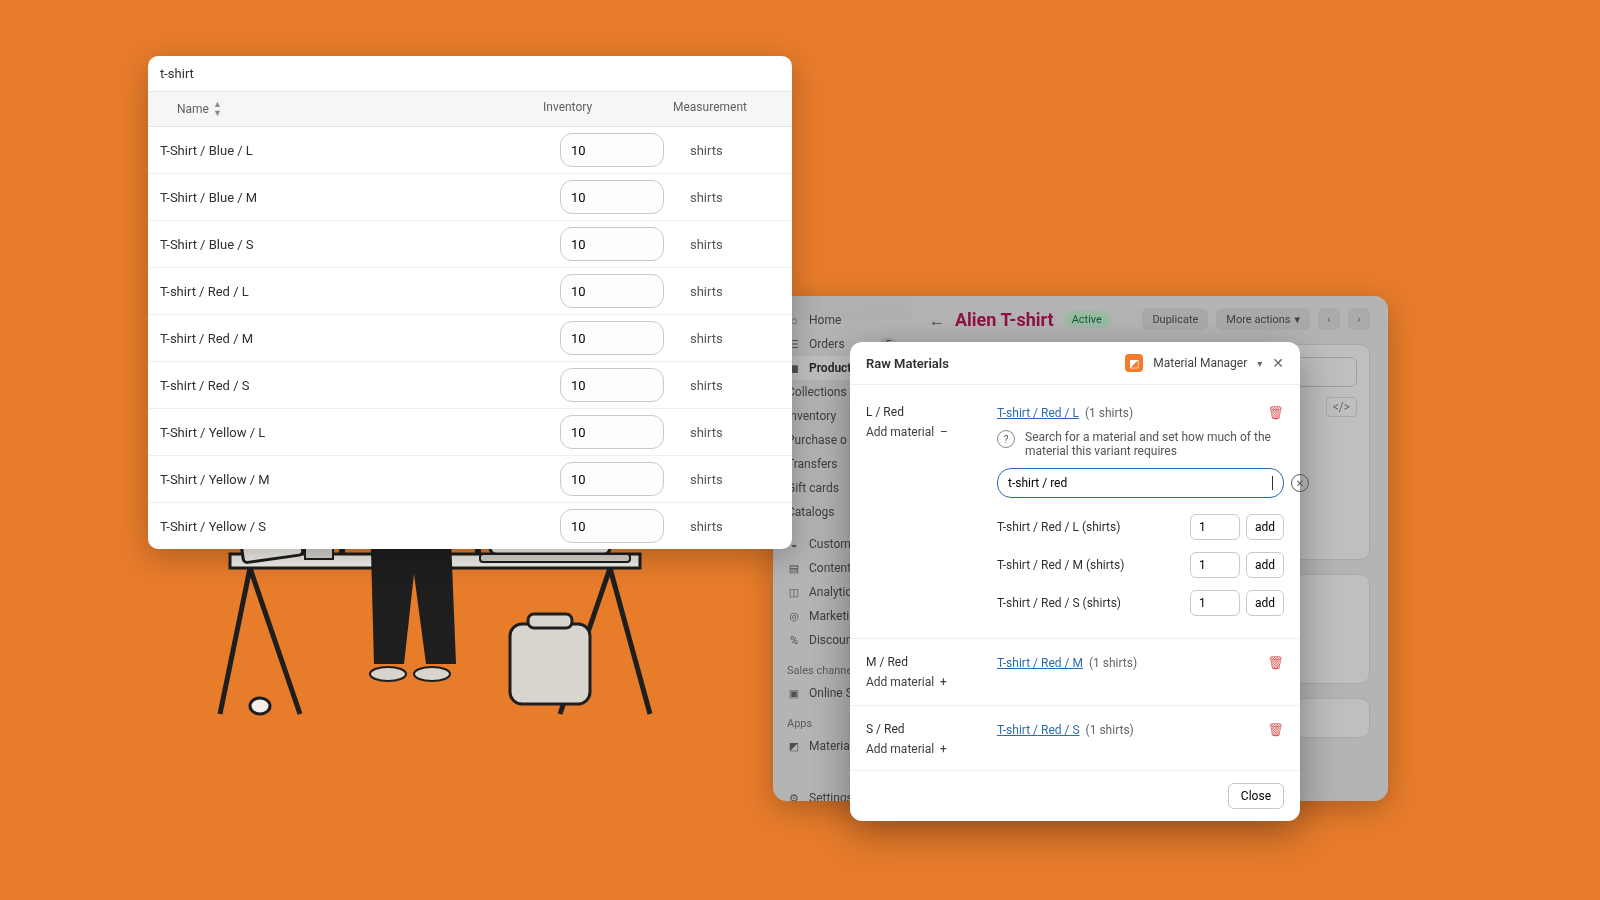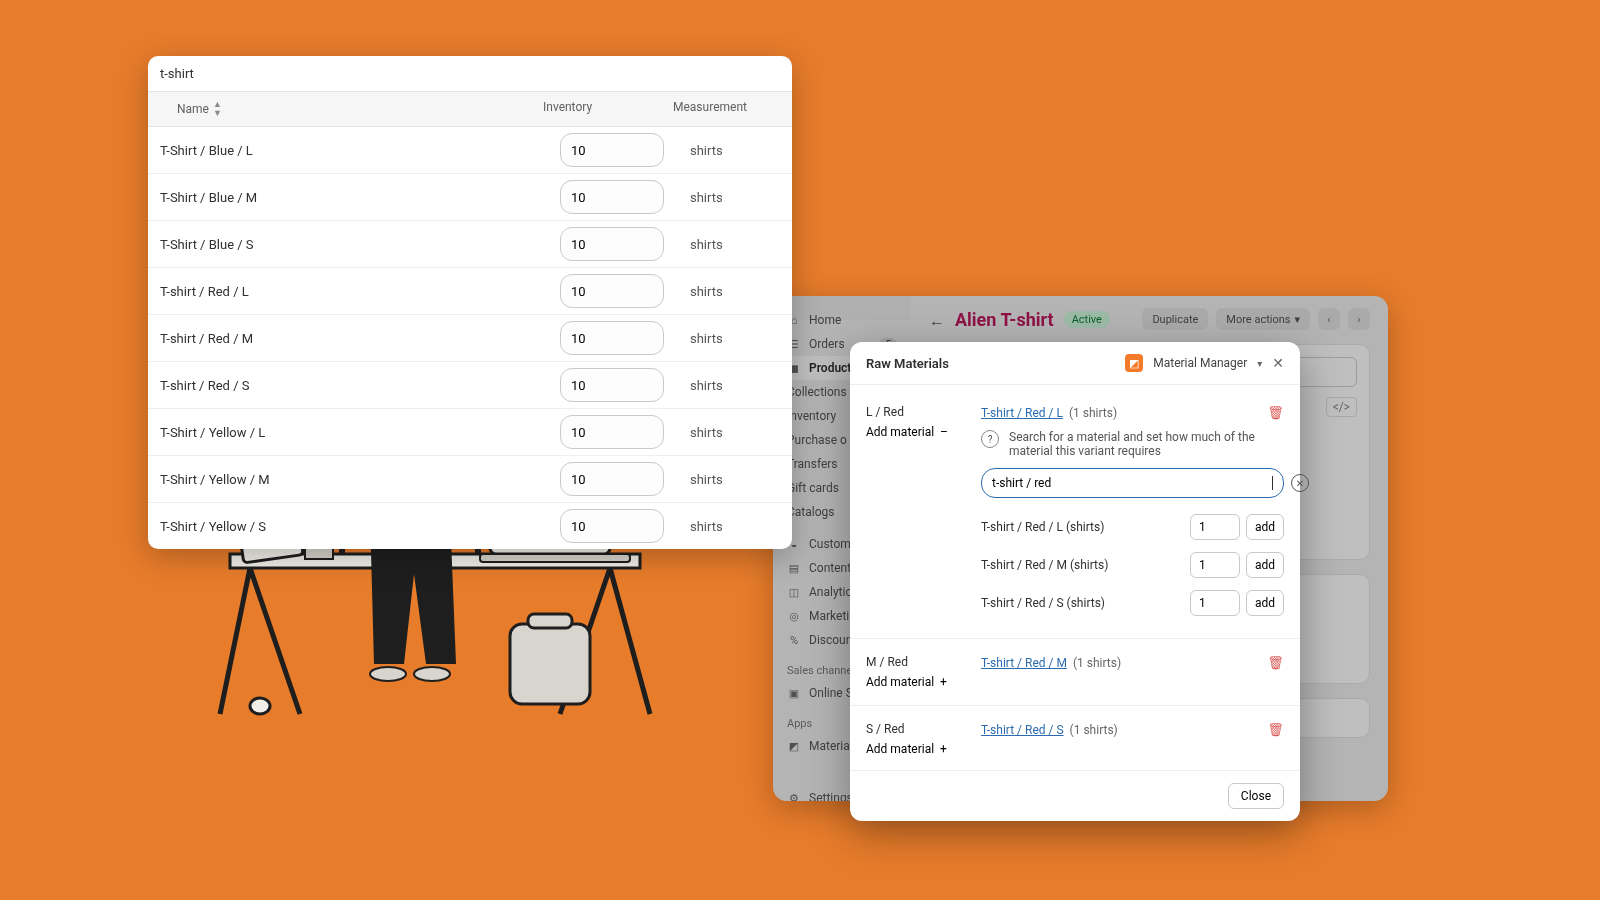--- a/index.html
+++ b/index.html
@@ -54,24 +54,24 @@
   
   .modal{position:absolute;left:850px;top:342px;width:450px;background:#fff;border-radius:12px;box-shadow:0 12px 40px rgba(0,0,0,.35);z-index:10;font-size:12px;color:#303030;}
   .modal-head{display:flex;align-items:center;padding:12px 16px;border-bottom:1px solid #eee;}
   .modal-title{font-weight:600;font-size:13px;}
   .modal-head .right{margin-left:auto;display:flex;align-items:center;gap:10px;}
   .mm-badge{width:18px;height:18px;background:#f47b2a;border-radius:4px;display:inline-flex;align-items:center;justify-content:center;color:#fff;font-size:11px;}
   .mm-name{font-size:12px;color:#444;}
   .chev{font-size:10px;color:#666;}
   .close-x{font-size:14px;color:#666;cursor:pointer;}
   .modal-body{padding:10px 16px 4px;}
-  .variant-block{display:flex;padding:10px 0;}
+  .variant-block{display:flex;gap:16px;padding:10px 0;}
   .variant-left{width:115px;flex-shrink:0;}
   .variant-name{color:#303030;margin-bottom:6px;}
-  .add-material{color:#000000;display:flex;align-items:center;gap:6px;}
+  .add-material{color:#404040;display:flex;align-items:center;gap:6px;}
   .variant-right{flex:1;}
   .link-row{display:flex;align-items:center;gap:6px;}
   .link-row .mlink{color:#2b6cb0;text-decoration:underline;}
   .link-row .mcount{color:#666;}
   .trash{margin-left:auto;color:#d9534f;font-size:13px;cursor:pointer;}
   .help-row{display:flex;gap:10px;margin-top:10px;color:#555;}
   .help-icon{width:18px;height:18px;border:1.5px solid #888;border-radius:50%;display:flex;align-items:center;justify-content:center;font-size:10px;flex-shrink:0;}
   .search-field{border:1.5px solid #2b6cb0;border-radius:14px;height:30px;padding:0 10px;margin-top:10px;display:flex;align-items:center;position:relative;}
   .search-field input{border:none;outline:none;flex:1;font-size:12px;}
   .cursor-bar{display:inline-block;width:1px;height:14px;background:#303030;margin-left:1px;vertical-align:middle;}

